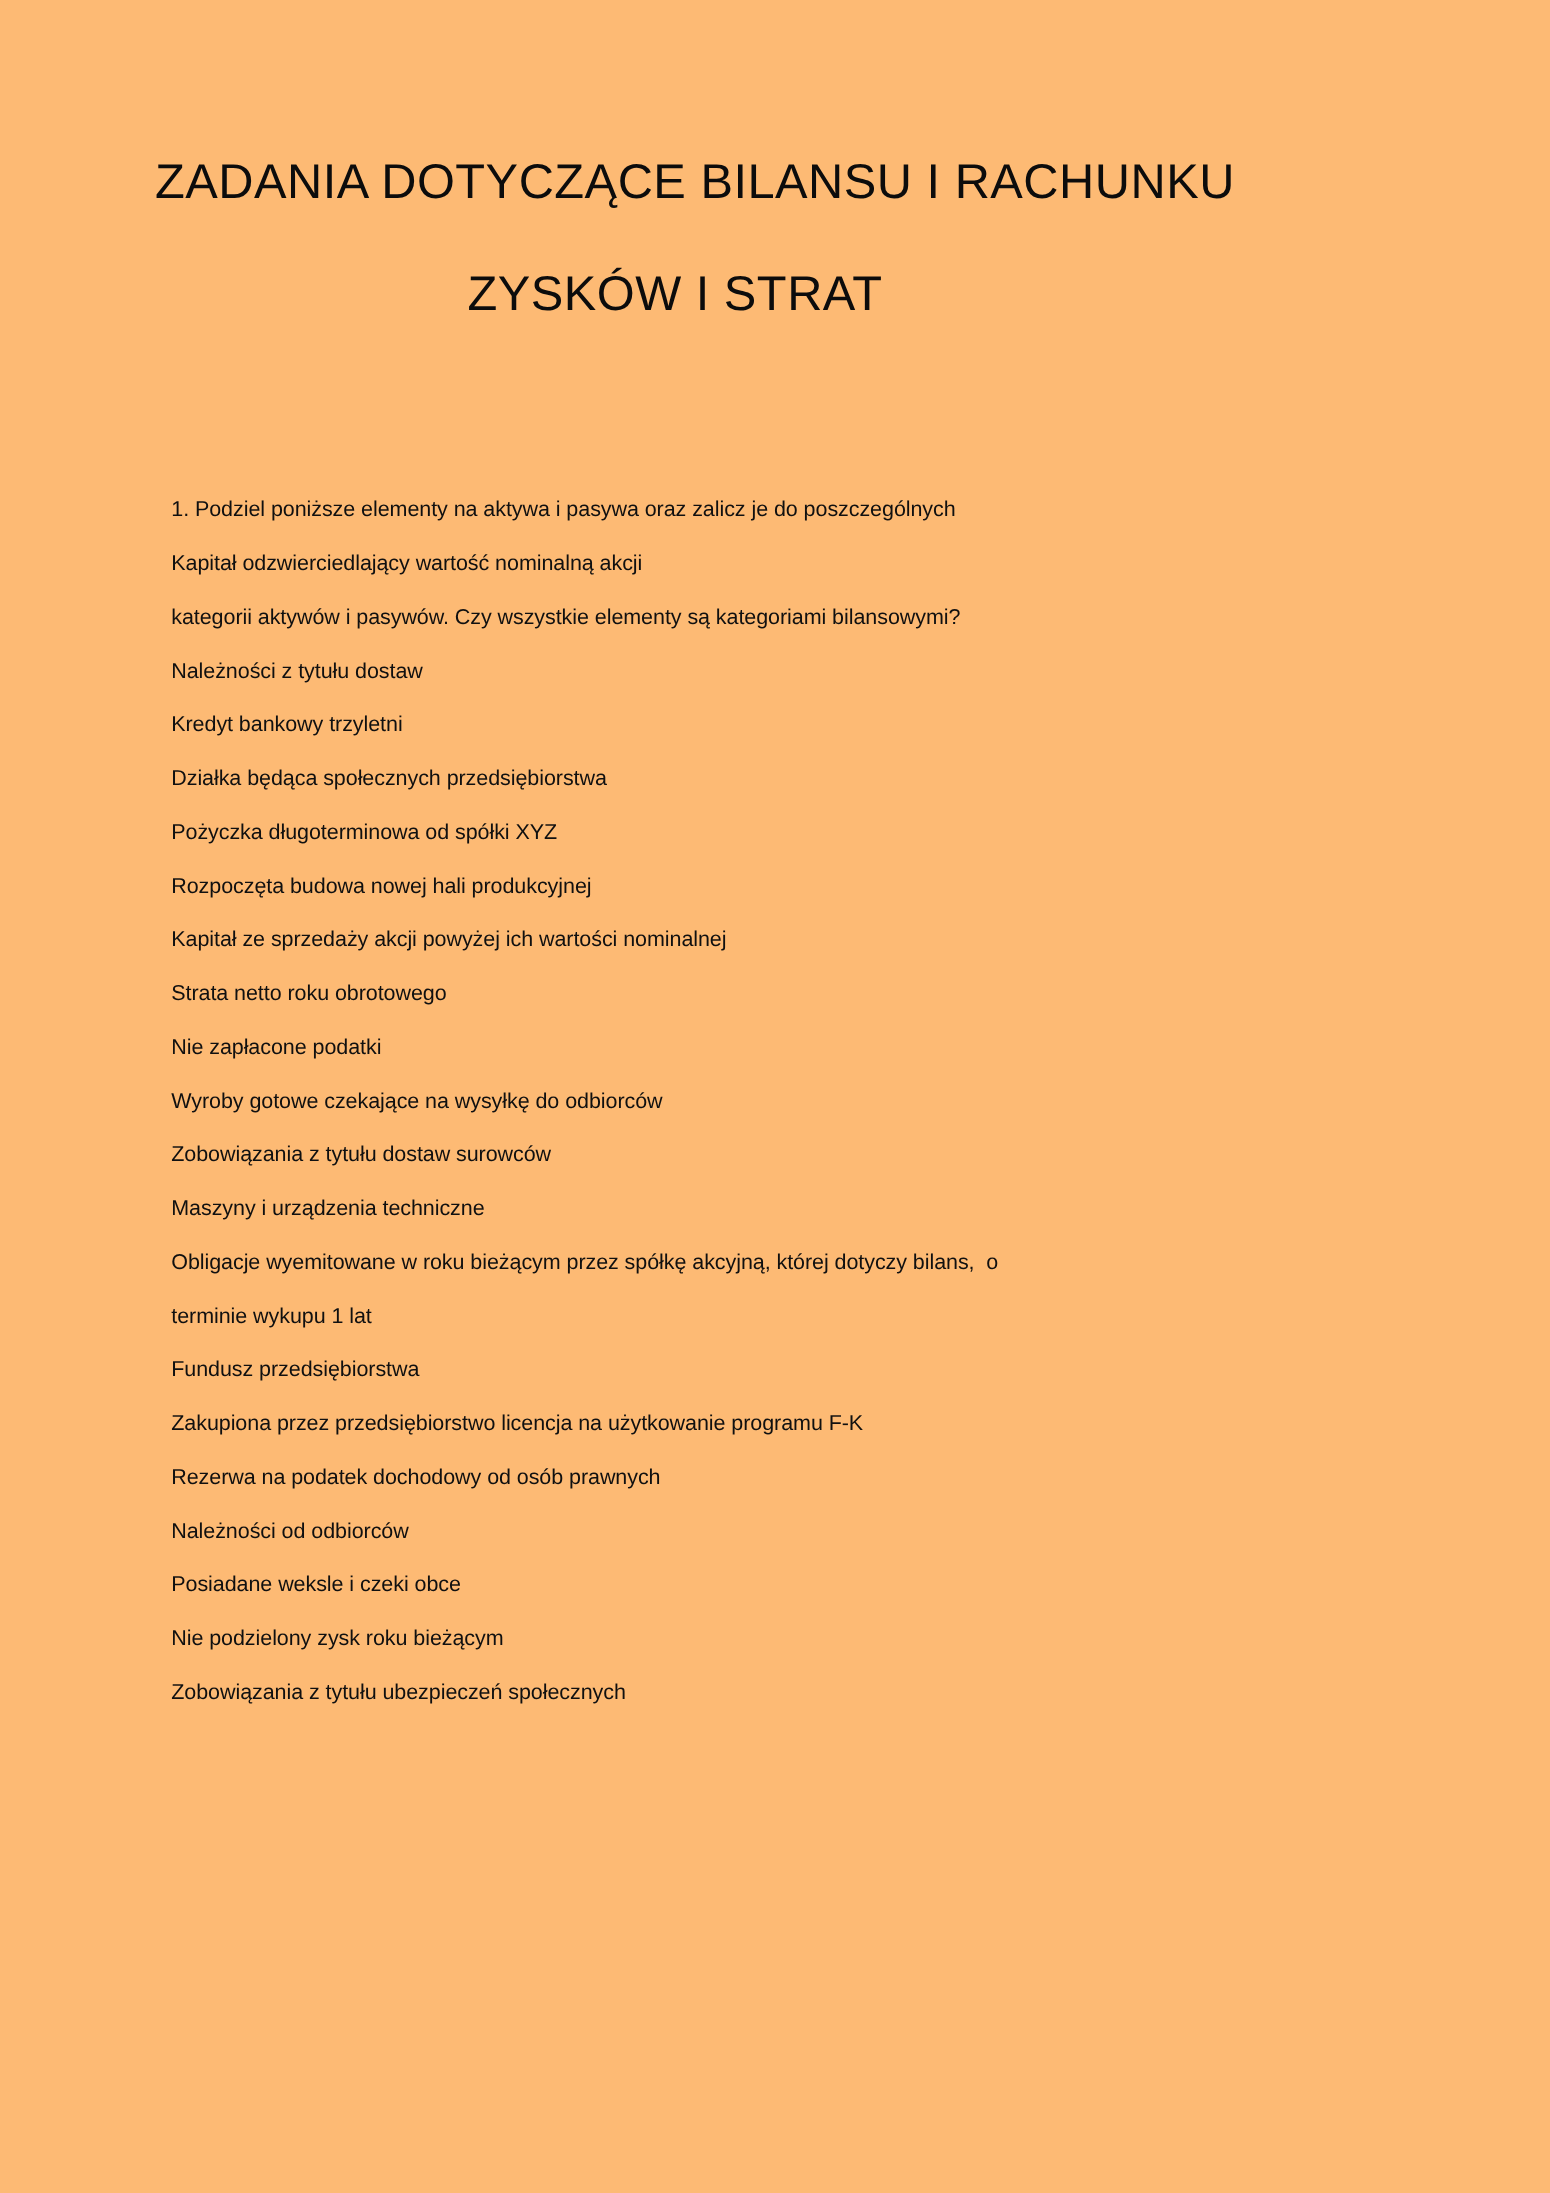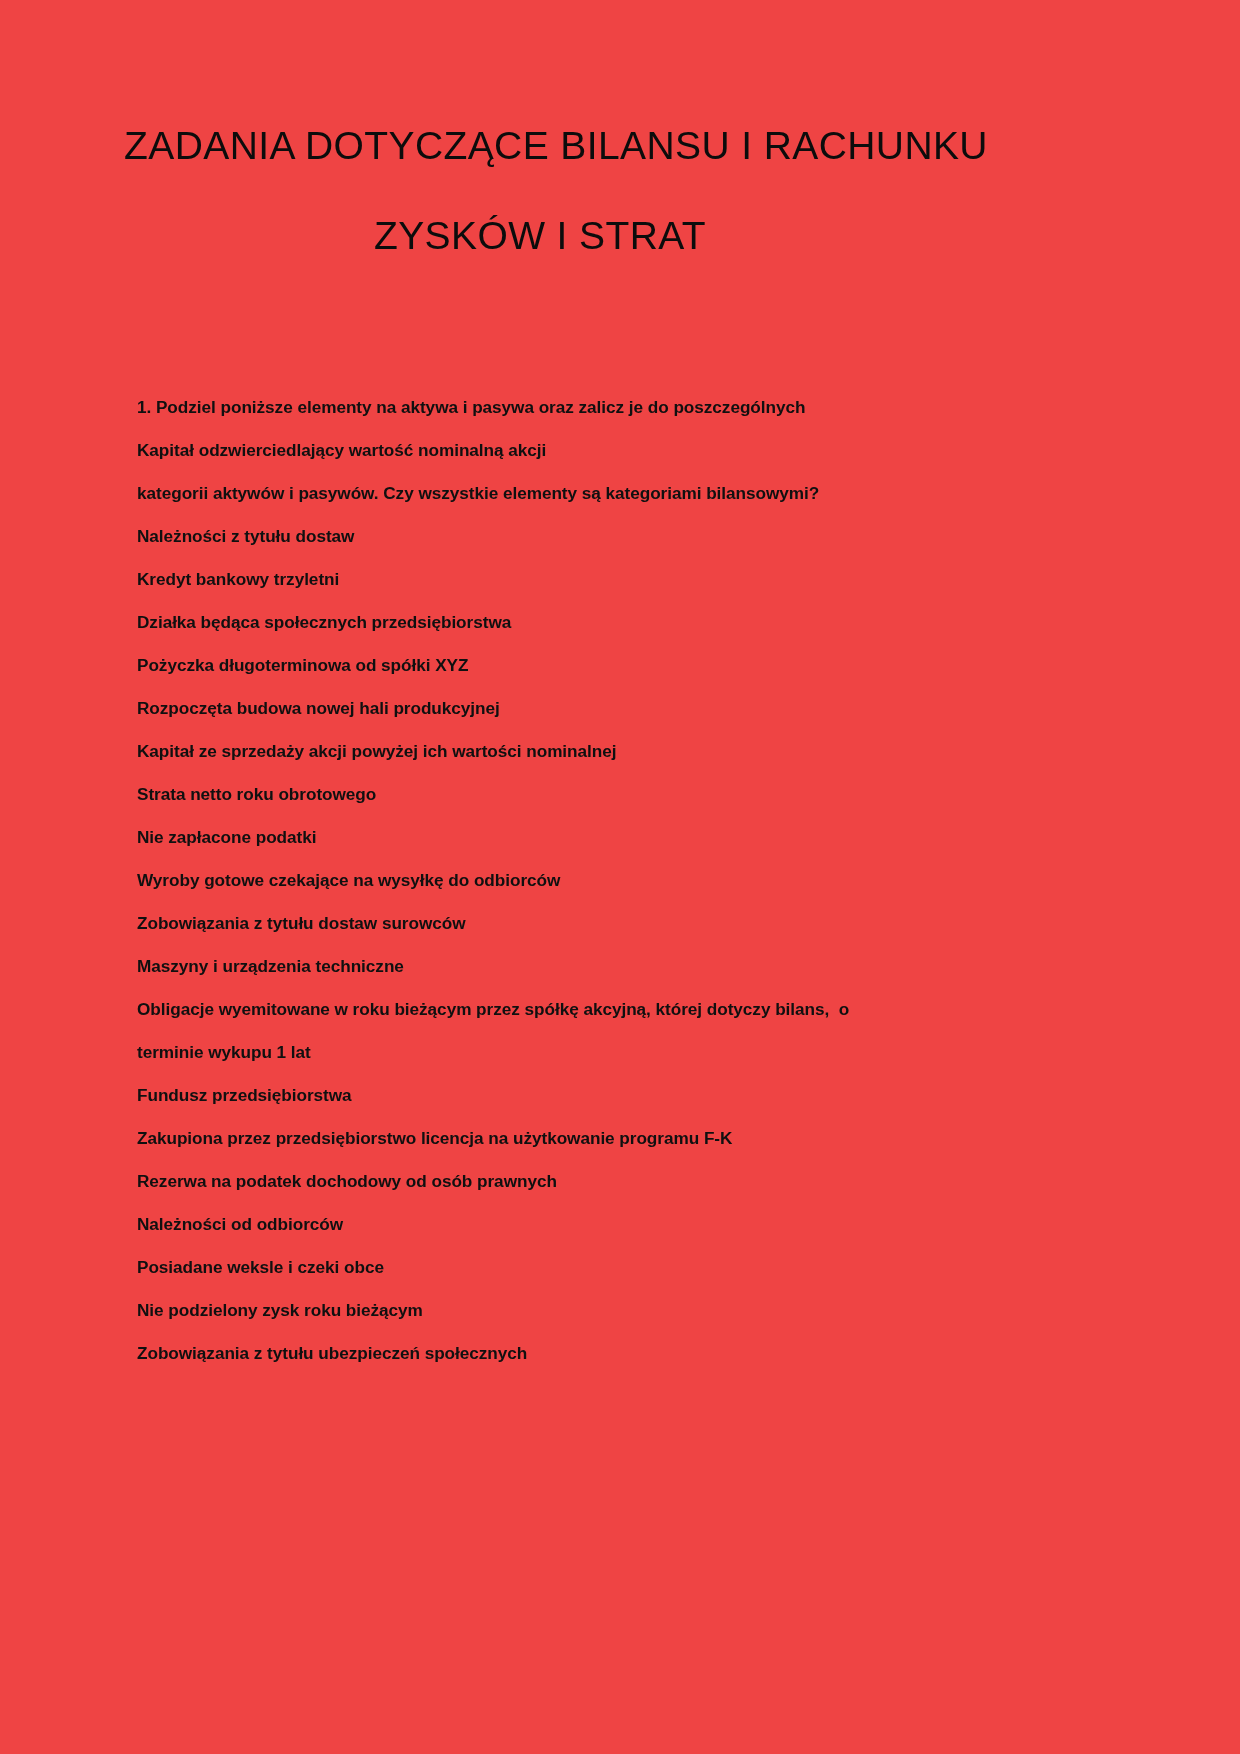--- a/index.html
+++ b/index.html
@@ -13,21 +13,21 @@
     font-family: "Liberation Sans", "DejaVu Sans", sans-serif;
     color: #000000;
     -webkit-font-smoothing: antialiased;
   }
 
   #page {
     position: relative;
     width: 1240px;
     height: 1754px;
     margin: 0 auto;
-    background: #ef4444;
+    background: #fdba74;
     overflow: hidden;
     box-sizing: border-box;
   }
 
   
   .doc-title {
     position: absolute;
     left: 0;
     top: 0;
     width: 1240px;
@@ -67,21 +67,21 @@
   .body-block {
     position: absolute;
     left: 137px;
     top: 386px;
     width: 940px;
   }
 
   .body-line {
     font-family: "Liberation Sans", "DejaVu Sans", sans-serif;
     font-size: 17.2px;
-    font-weight: 700;
+    font-weight: 400;
     line-height: 43px;
     letter-spacing: -0.05px;
     color: #101010;
     white-space: pre;
   }
 
   
   .q-line { }
 </style>
 </head>

